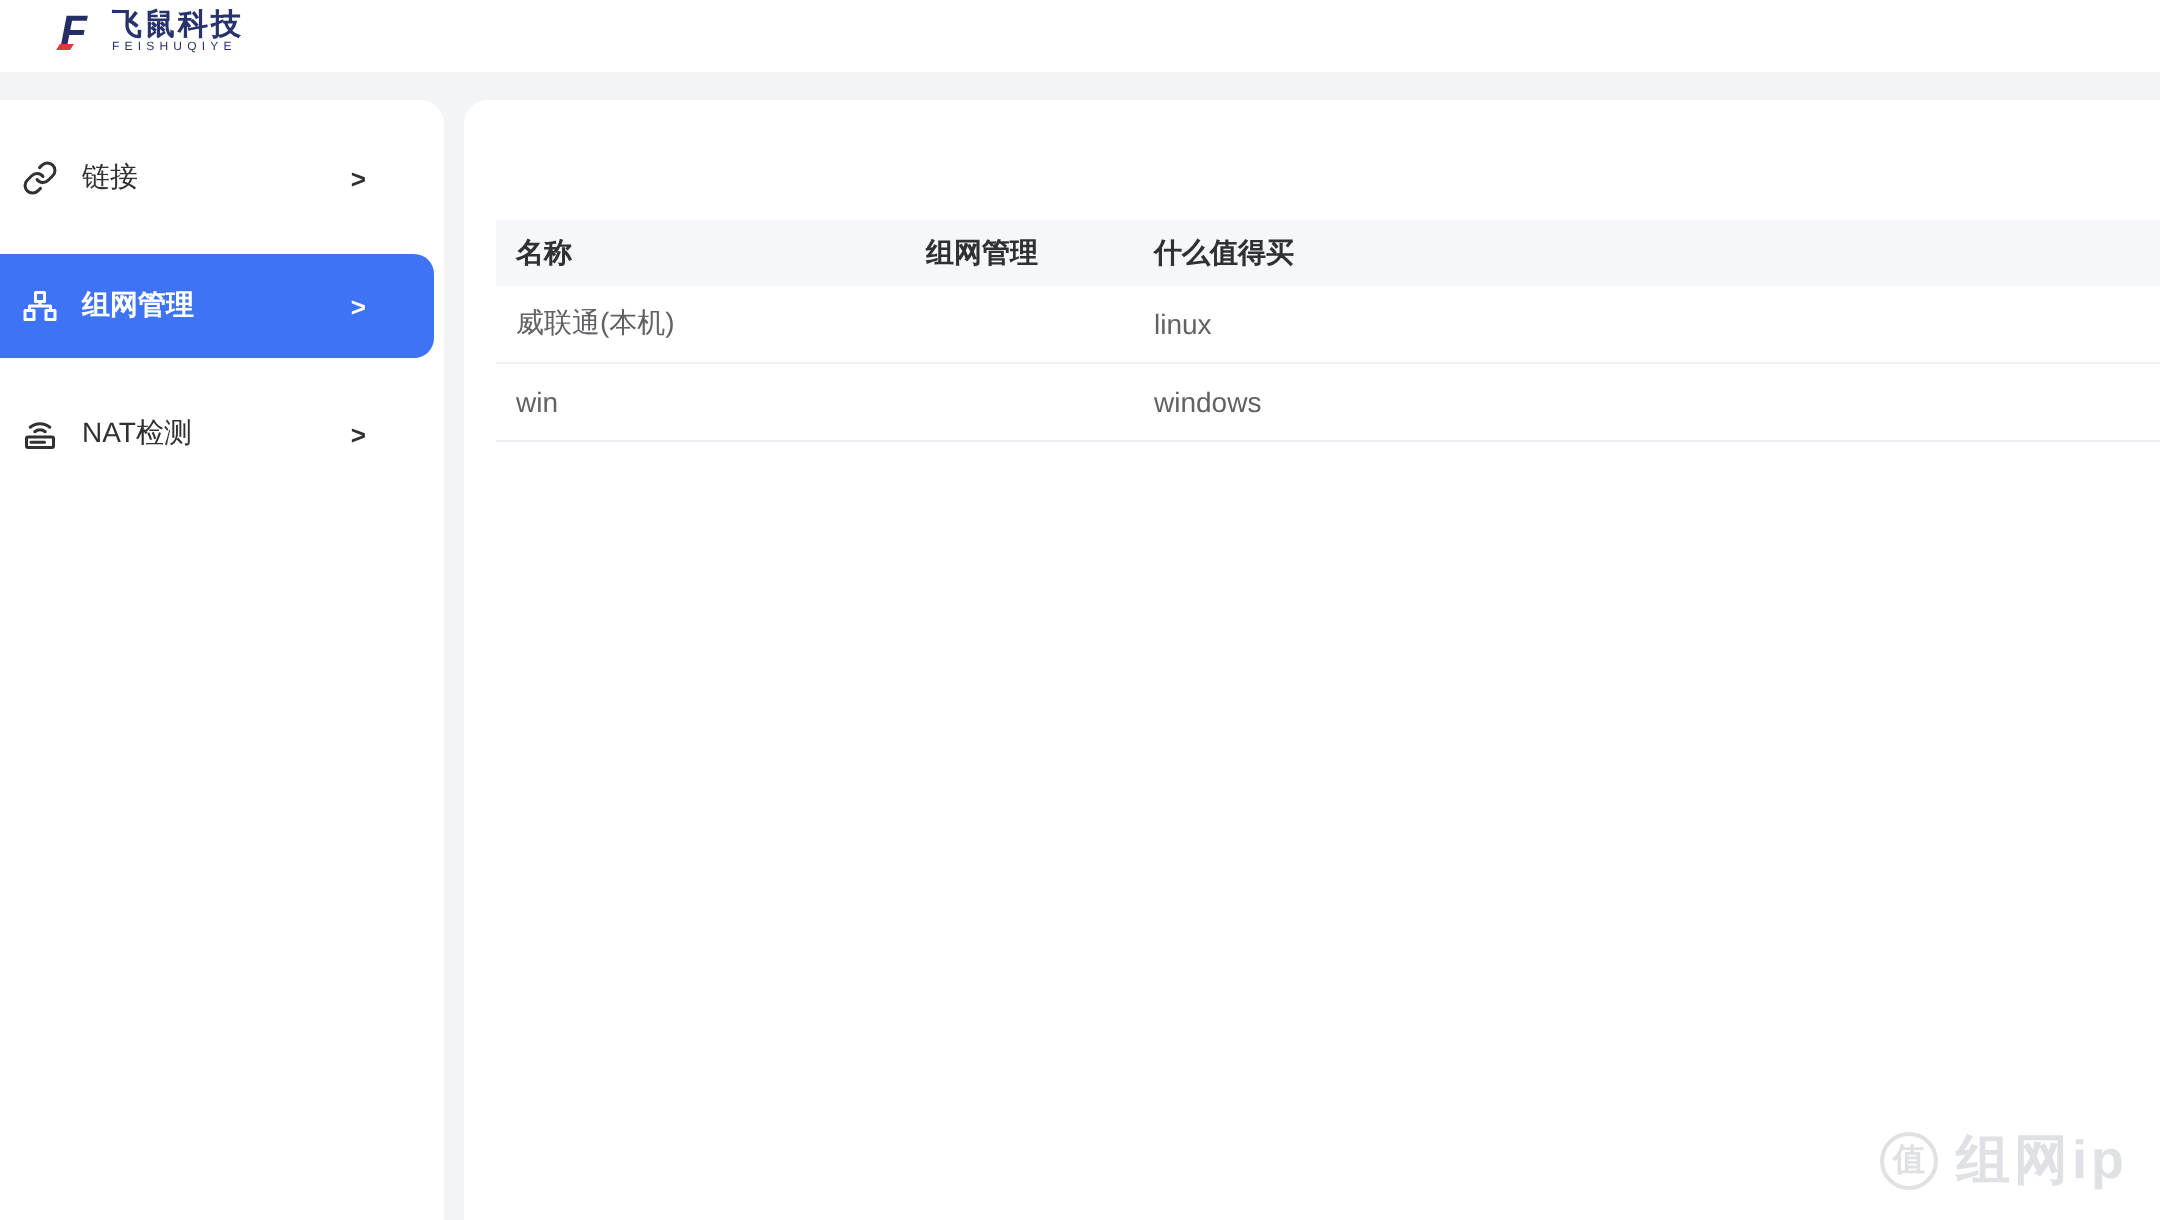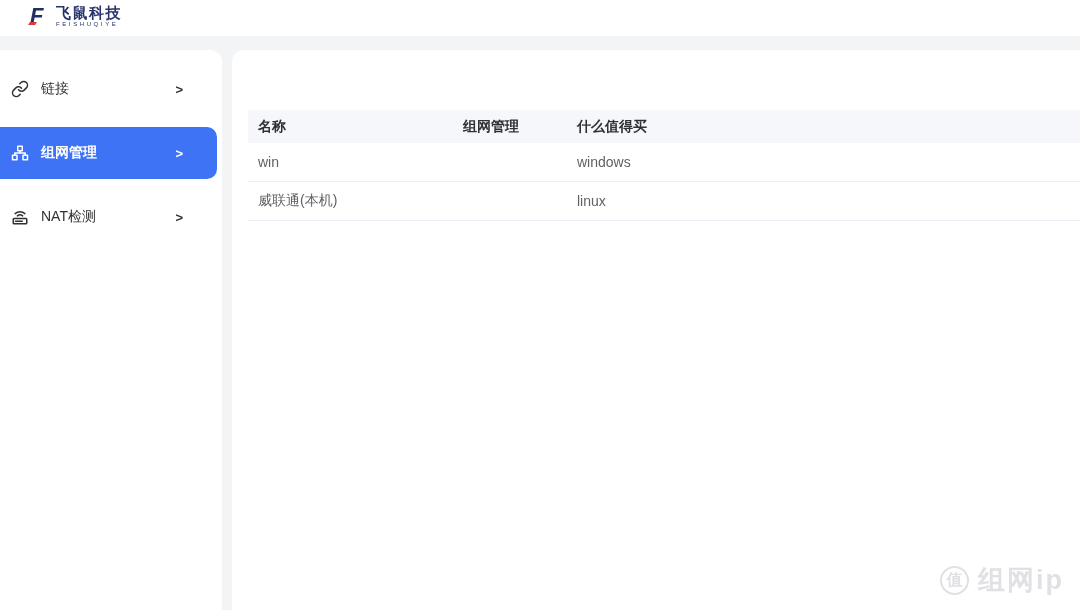--- a/index.html
+++ b/index.html
@@ -117,33 +117,33 @@
 <div class="main">
   <div class="table">
 
     <div class="thead">
       <span class="c1">名称</span>
       <span class="c2">组网管理</span>
       <span class="c3">什么值得买</span>
     </div>
 
     <div class="tr">
+      <span class="c1">威联通(本机)</span>
+      <span class="c2">
+        <span class="mosaic"></span>
+      </span>
+      <span class="c3">linux</span>
+    </div>
+
+    <div class="tr">
       <span class="c1">win</span>
       <span class="c2">
         <span class="mosaic m2"></span>
       </span>
       <span class="c3">windows</span>
-    </div>
-
-    <div class="tr">
-      <span class="c1">威联通(本机)</span>
-      <span class="c2">
-        <span class="mosaic"></span>
-      </span>
-      <span class="c3">linux</span>
     </div>
 
   </div>
 </div>
 
 <div class="watermark">
   <span class="wm-circle">值</span>
   <span class="wm-text">组网ip</span>
 </div>
 

